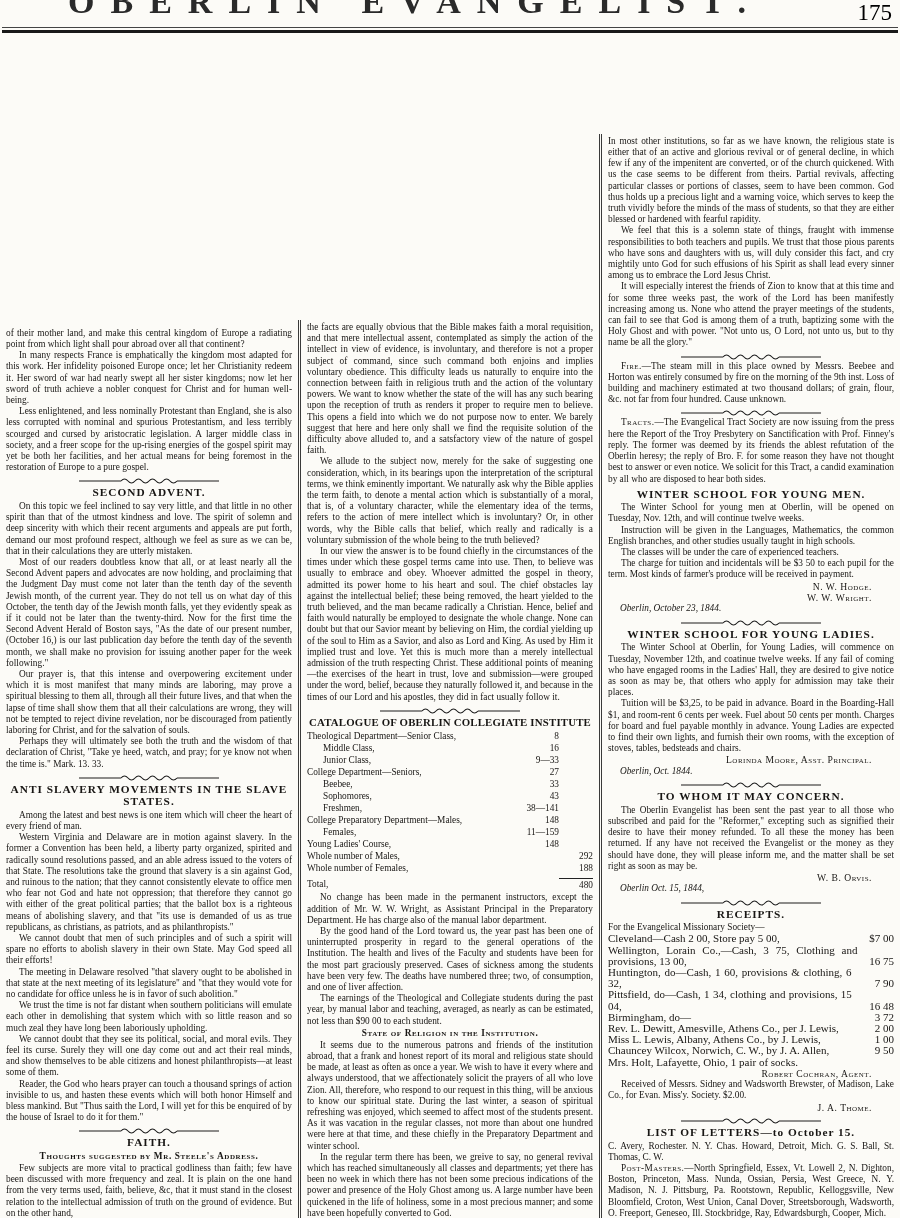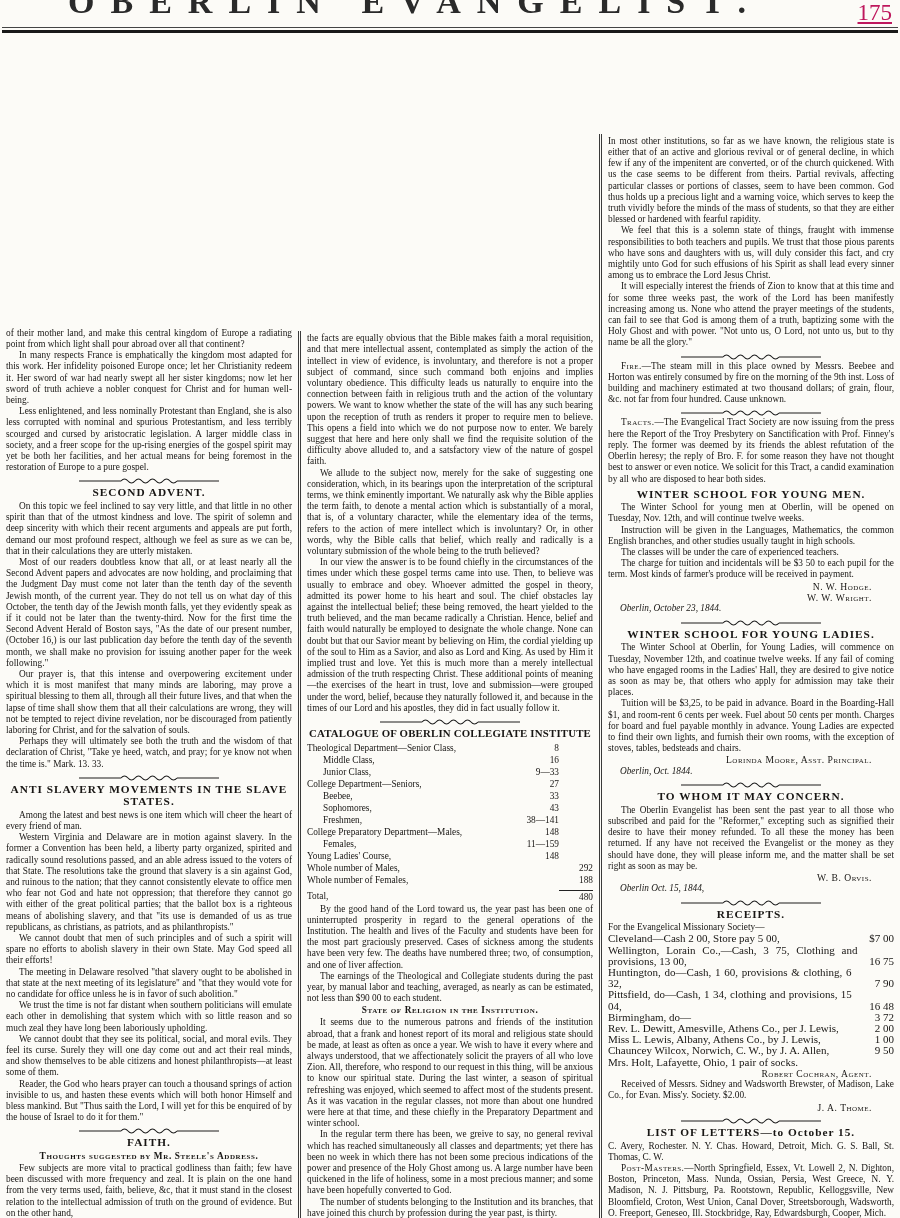--- a/index.html
+++ b/index.html
@@ -3,21 +3,21 @@
 <meta charset="utf-8">
 <style>
   html,body{margin:0;padding:0;}
   body{width:900px;height:1218px;overflow:hidden;background:#fcfbf7;color:#181614;
        font-family:"Liberation Serif", serif;-webkit-font-smoothing:antialiased;}
   .page{width:900px;height:921px;box-sizing:border-box;position:relative;}
   
   .masthead{position:relative;height:26px;overflow:hidden;margin:0 6px;}
   .masthead-title{position:absolute;left:0;right:70px;top:-17px;text-align:center;
       font-size:34px;font-weight:bold;letter-spacing:16px;color:#2a2a2a;white-space:nowrap;}
-  .page-number{position:absolute;right:2px;top:0;font-size:23px;color:#be185d;text-decoration:underline;}
+  .page-number{position:absolute;right:2px;top:0;font-size:23px;color:#000000;}
   .head-rule{margin:1px 2px 0 2px;border-top:1px solid #444;border-bottom:3px solid #191919;height:2px;}
   
   .columns{display:flex;height:1184px;margin-top:2px;align-items:flex-end;}
   .col{flex:1 1 0;padding:2px 6px 0 6px;overflow:hidden;box-sizing:border-box;}
   .col+.col{border-left:3px double #3a3a3a;}
   p{margin:0;text-indent:13px;text-align:justify;font-size:9.3px;line-height:11.2px;}
   p.noindent{text-indent:0;}
   .section-title{text-align:center;font-weight:bold;font-size:11.3px;letter-spacing:1px;
       margin:3px 0 2px 0;line-height:12.5px;}
   .section-title.tight{letter-spacing:0.2px;font-size:10.8px;}
@@ -164,26 +164,26 @@
             <span class="mid"></span>
             <span class="rgt">188</span>
           </div>
         <div class="cat-row total">
             <span class="lbl">Total,</span>
             <span class="mid"></span>
             <span class="rgt">480</span>
           </div>
       </div>
 
+      <p>No change has been made in the permanent instructors, except the addition of Mr. W. W. Wright, as Assistant Principal in the Preparatory Department. He has charge also of the manual labor department.</p>
       <p>By the good hand of the Lord toward us, the year past has been one of uninterrupted prosperity in regard to the general operations of the Institution. The health and lives of the Faculty and students have been for the most part graciously preserved. Cases of sickness among the students have been very few. The deaths have numbered three; two, of consumption, and one of liver affection.</p>
       <p>The earnings of the Theological and Collegiate students during the past year, by manual labor and teaching, averaged, as nearly as can be estimated, not less than $90 00 to each student.</p>
       <div class="subhead">State of Religion in the Institution.</div>
       <p>It seems due to the numerous patrons and friends of the institution abroad, that a frank and honest report of its moral and religious state should be made, at least as often as once a year. We wish to have it every where and always understood, that we affectionately solicit the prayers of all who love Zion. All, therefore, who respond to our request in this thing, will be anxious to know our spiritual state. During the last winter, a season of spiritual refreshing was enjoyed, which seemed to affect most of the students present. As it was vacation in the regular classes, not more than about one hundred were here at that time, and these chiefly in the Preparatory Department and winter school.</p>
       <p>In the regular term there has been, we greive to say, no general revival which has reached simultaneously all classes and departments; yet there has been no week in which there has not been some precious indications of the power and presence of the Holy Ghost among us. A large number have been quickened in the life of holiness, some in a most precious manner; and some have been hopefully converted to God.</p>
-      <p>The number of students belonging to the Institution and its branches, that have joined this church by profession during the year past, is thirty.</p>
     </div>
 
     <div class="col">
       <p class="noindent">In most other institutions, so far as we have known, the religious state is either that of an active and glorious revival or of general decline, in which few if any of the impenitent are converted, or of the church quickened. With us the case seems to be different from theirs. Partial revivals, affecting particular classes or portions of classes, seem to have been common. God thus holds up a precious light and a warning voice, which serves to keep the truth vividly before the minds of the mass of students, so that they are either blessed or hardened with fearful rapidity.</p>
       <p>We feel that this is a solemn state of things, fraught with immense responsibilities to both teachers and pupils. We trust that those pious parents who have sons and daughters with us, will duly consider this fact, and cry mightily unto God for such effusions of his Spirit as shall lead every sinner among us to embrace the Lord Jesus Christ.</p>
       <p>It will especially interest the friends of Zion to know that at this time and for some three weeks past, the work of the Lord has been manifestly increasing among us. None who attend the prayer meetings of the students, can fail to see that God is among them of a truth, baptizing some with the Holy Ghost and with power. "Not unto us, O Lord, not unto us, but to thy name be all the glory."</p>
 
       <div class="divider"><svg width="140" height="7" viewBox="0 0 140 7">
             <path d="M0 4 H42 M98 4 H140 M42 4 q3.5 -4 7 0 t7 0 t7 0 t7 0 t7 0 t7 0 t7 0 t7 0" stroke="#1c1c1c" stroke-width="1.1" fill="none"></path>
           </svg></div>

